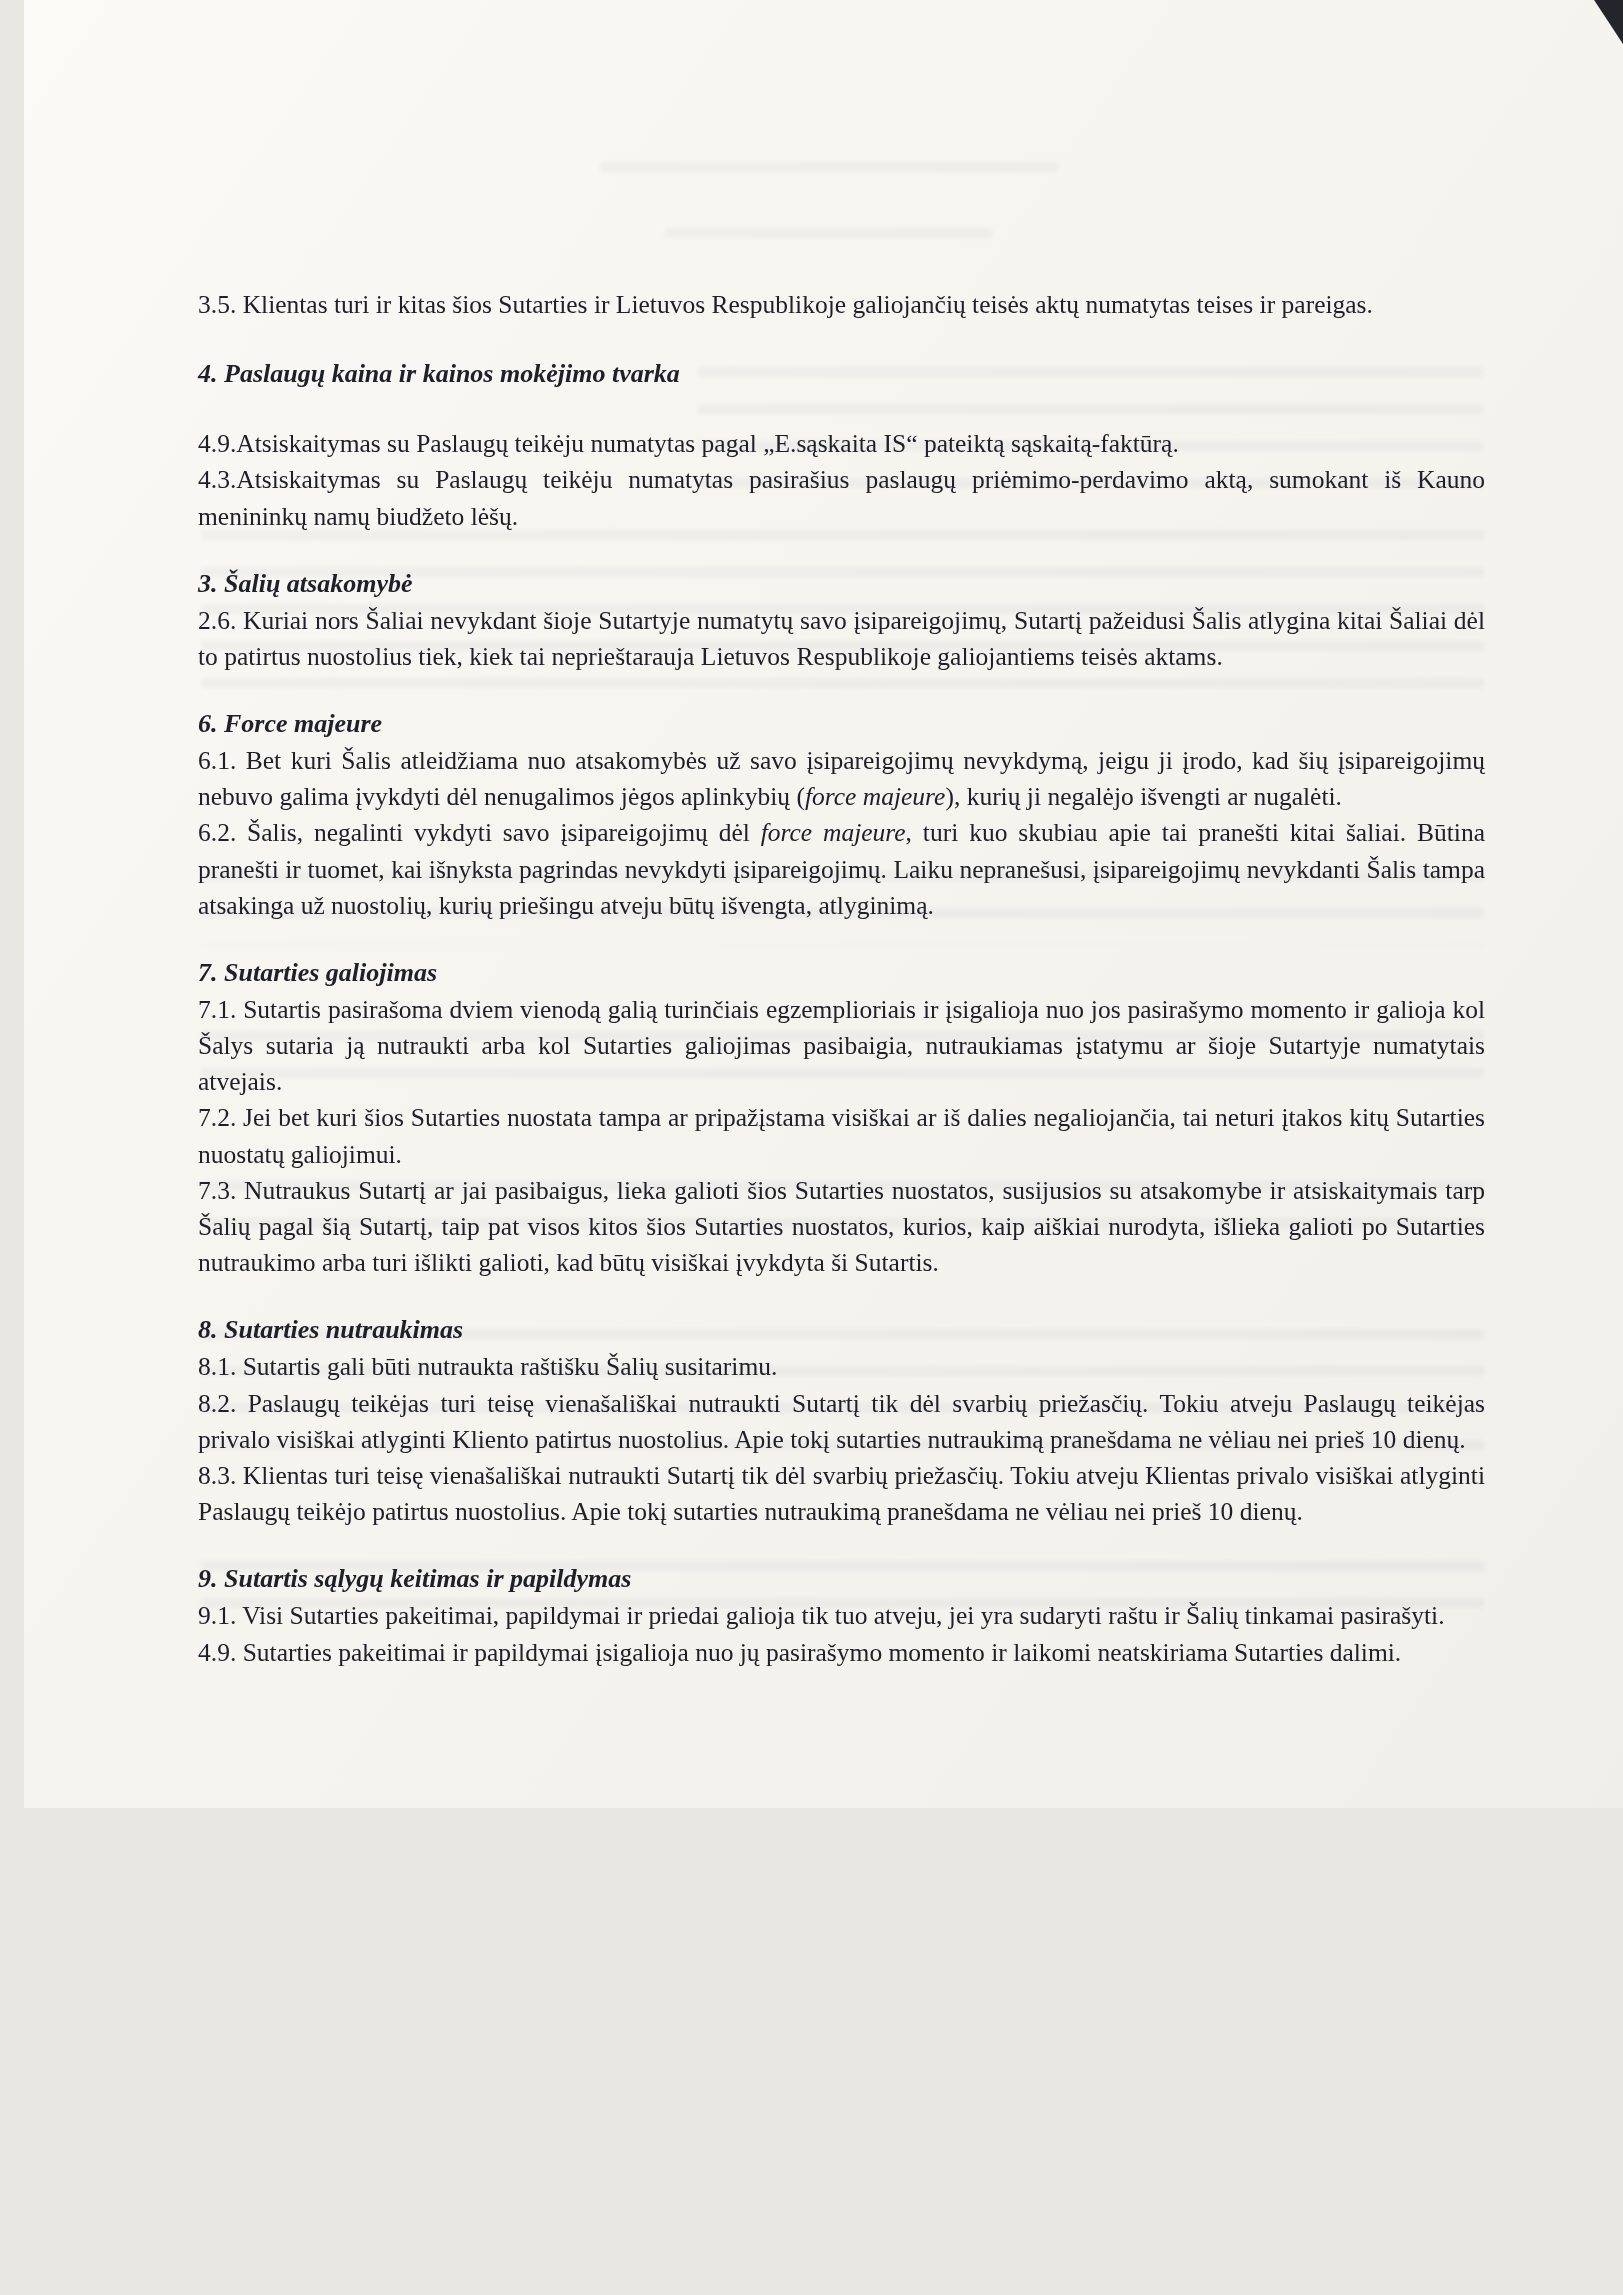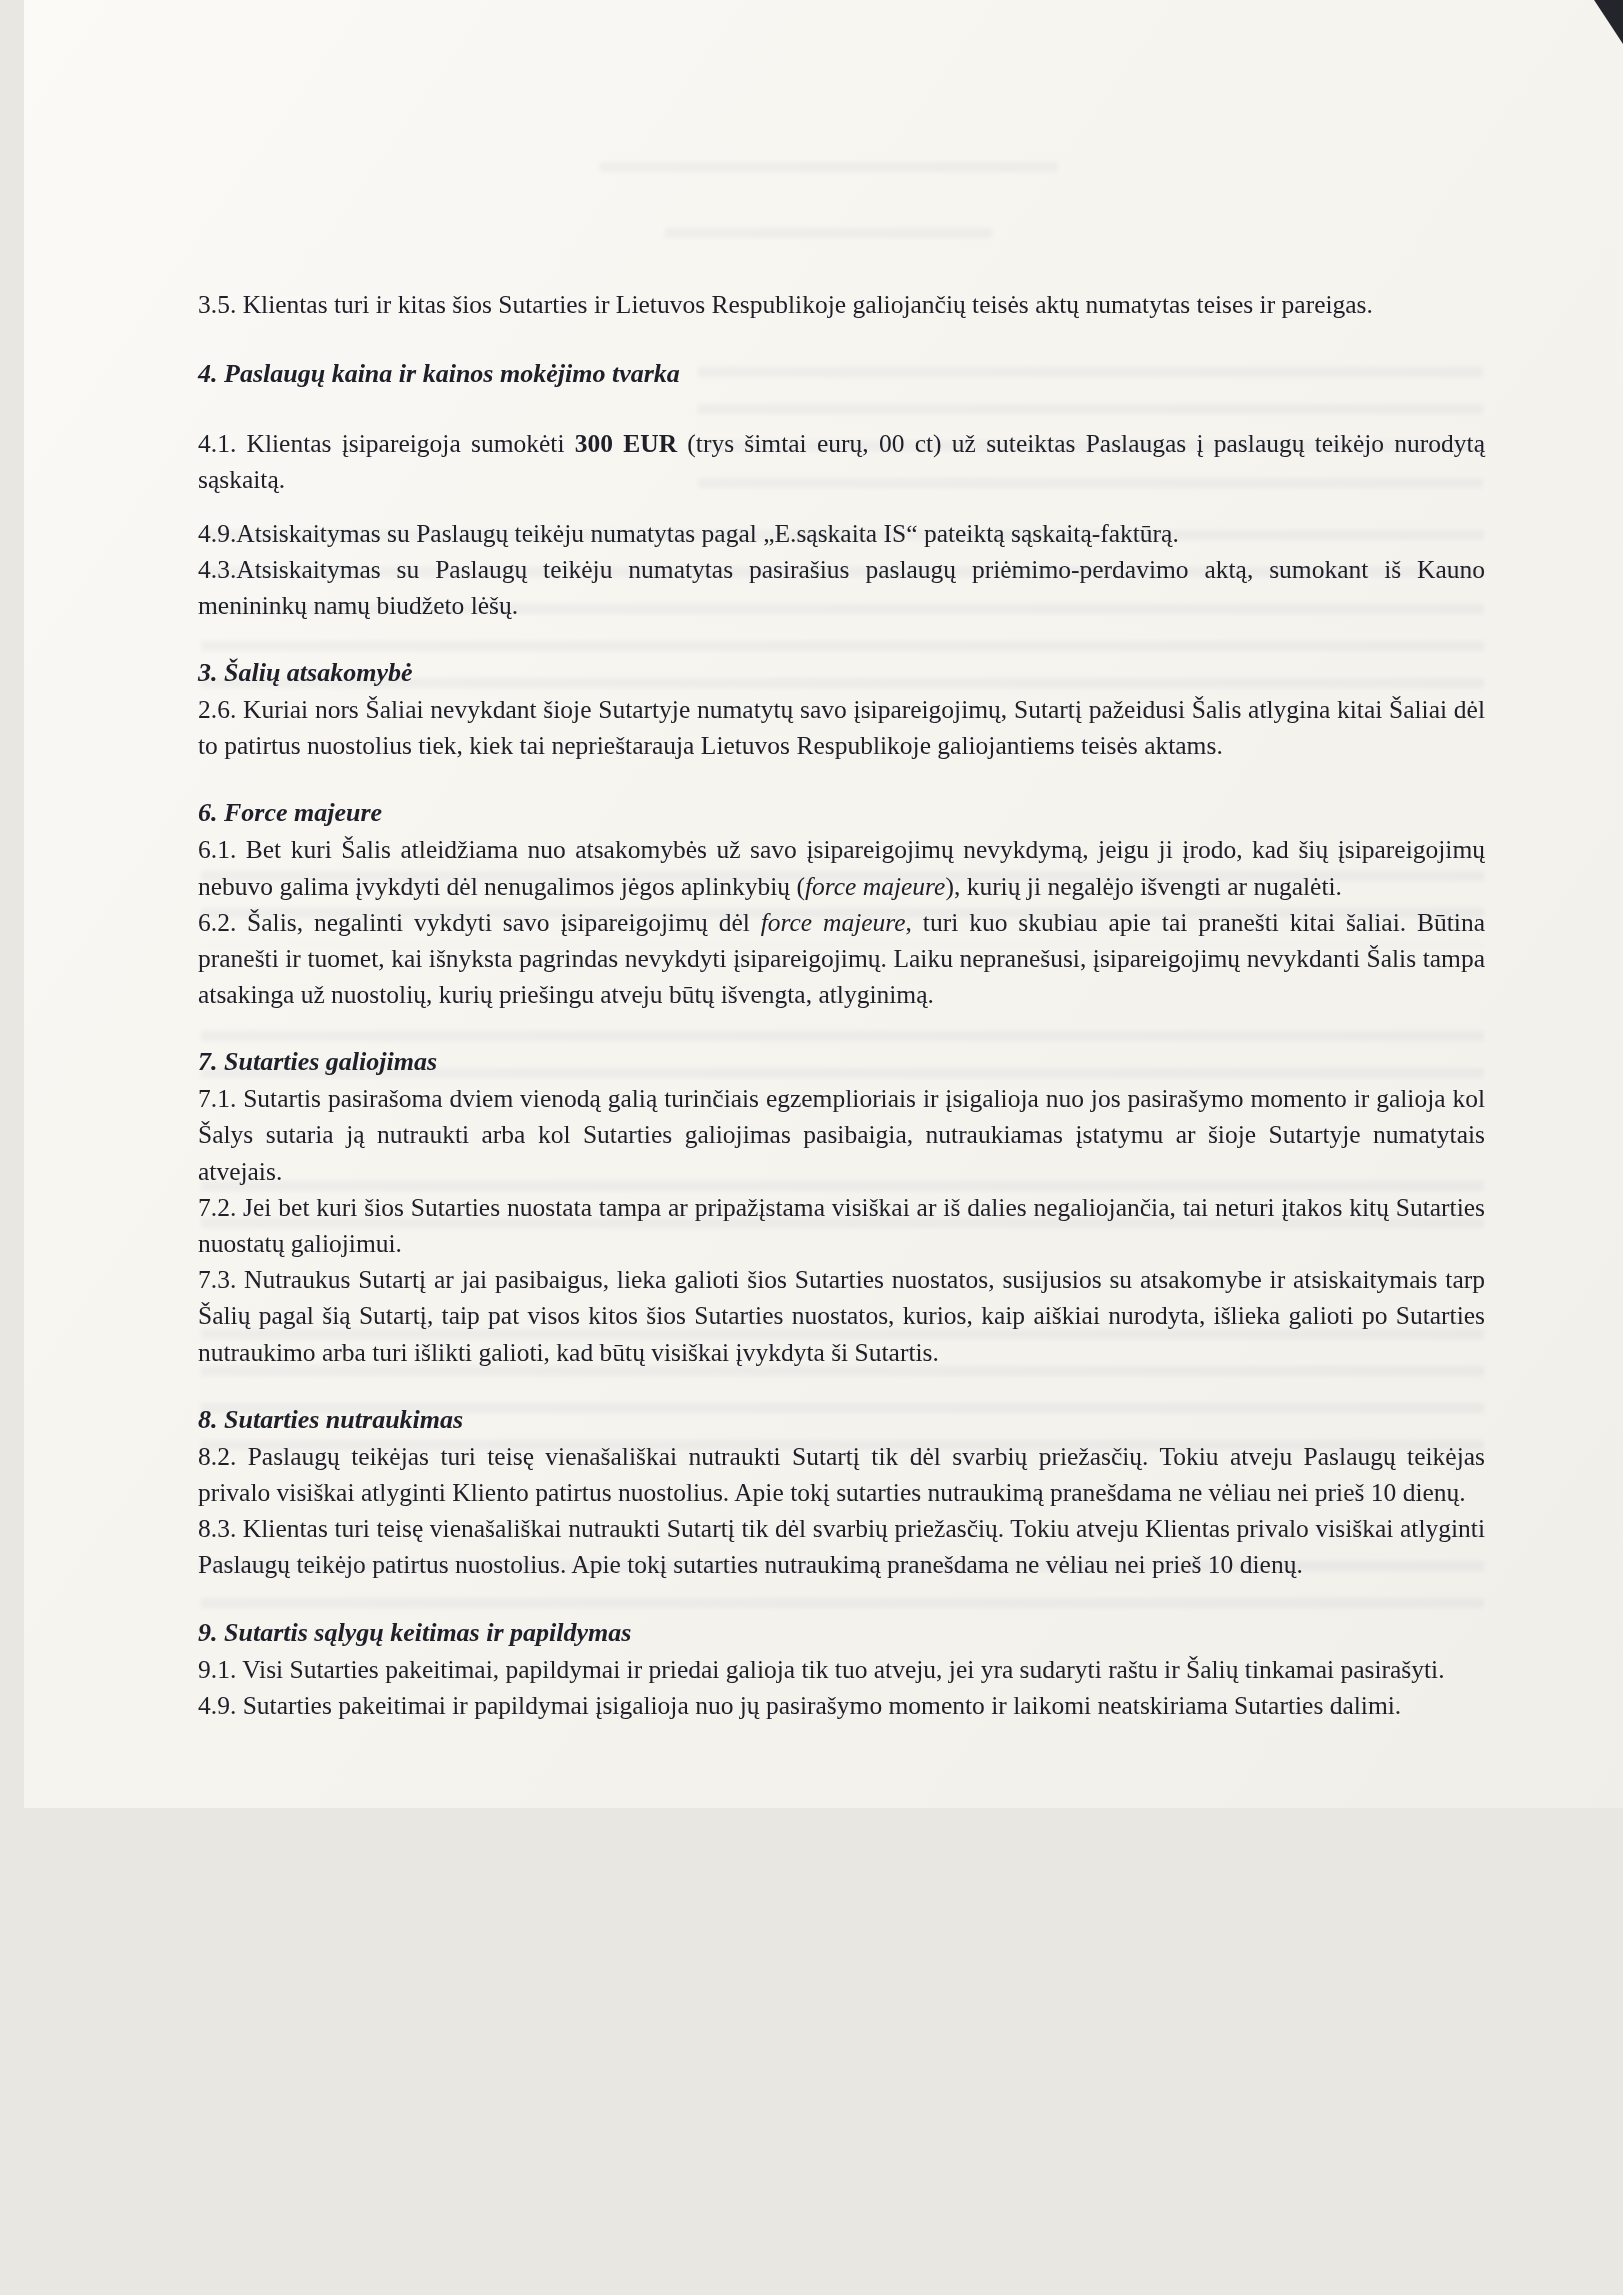--- a/index.html
+++ b/index.html
@@ -83,37 +83,37 @@
   <div class="ghost" style="left:177px; top:1329px; width:1283px; height:147px;"></div>
   <div class="ghost" style="left:177px; top:1561px; width:1283px; height:69px;"></div>
   <div class="speck" style="left:68px; top:2114px; width:6.5px; height:14.4px;"></div>
   <div class="speck" style="left:765px; top:2205px; width:9.2px; height:6.5px;"></div>
 
   <div class="content">
 
     <p class="para mb-lg">3.5. Klientas turi ir kitas šios Sutarties ir Lietuvos Respublikoje galiojančių teisės aktų numatytas teises ir pareigas.</p>
 
     <h3 class="heading mb-lg">4. Paslaugų kaina ir kainos mokėjimo tvarka</h3>
-    <p class="para mb-md"><span>4.1. Klientas įsipareigoja sumokėti </span><b>300 EUR</b><span> (trys šimtai eurų, 00 ct) už suteiktas Paslaugas į paslaugų teikėjo nurodytą sąskaitą.</span></p>
     <p class="para">4.9.Atsiskaitymas su Paslaugų teikėju numatytas pagal „E.sąskaita IS“ pateiktą sąskaitą-faktūrą.</p>
     <p class="para">4.3.Atsiskaitymas su Paslaugų teikėju numatytas pasirašius paslaugų priėmimo-perdavimo aktą, sumokant iš Kauno menininkų namų biudžeto lėšų.</p>
 
     <h3 class="heading">3. Šalių atsakomybė</h3>
     <p class="para">2.6. Kuriai nors Šaliai nevykdant šioje Sutartyje numatytų savo įsipareigojimų, Sutartį pažeidusi Šalis atlygina kitai Šaliai dėl to patirtus nuostolius tiek, kiek tai neprieštarauja Lietuvos Respublikoje galiojantiems teisės aktams.</p>
 
     <h3 class="heading">6. Force majeure</h3>
     <p class="para"><span>6.1. Bet kuri Šalis atleidžiama nuo atsakomybės už savo įsipareigojimų nevykdymą, jeigu ji įrodo, kad šių įsipareigojimų nebuvo galima įvykdyti dėl nenugalimos jėgos aplinkybių (</span><i>force majeure</i><span>), kurių ji negalėjo išvengti ar nugalėti.</span></p>
     <p class="para"><span>6.2. Šalis, negalinti vykdyti savo įsipareigojimų dėl </span><i>force majeure</i><span>, turi kuo skubiau apie tai pranešti kitai šaliai. Būtina pranešti ir tuomet, kai išnyksta pagrindas nevykdyti įsipareigojimų. Laiku nepranešusi, įsipareigojimų nevykdanti Šalis tampa atsakinga už nuostolių, kurių priešingu atveju būtų išvengta, atlyginimą.</span></p>
 
     <h3 class="heading">7. Sutarties galiojimas</h3>
     <p class="para">7.1. Sutartis pasirašoma dviem vienodą galią turinčiais egzemplioriais ir įsigalioja nuo jos pasirašymo momento ir galioja kol Šalys sutaria ją nutraukti arba kol Sutarties galiojimas pasibaigia, nutraukiamas įstatymu ar šioje Sutartyje numatytais atvejais.</p>
     <p class="para">7.2. Jei bet kuri šios Sutarties nuostata tampa ar pripažįstama visiškai ar iš dalies negaliojančia, tai neturi įtakos kitų Sutarties nuostatų galiojimui.</p>
     <p class="para">7.3. Nutraukus Sutartį ar jai pasibaigus, lieka galioti šios Sutarties nuostatos, susijusios su atsakomybe ir atsiskaitymais tarp Šalių pagal šią Sutartį, taip pat visos kitos šios Sutarties nuostatos, kurios, kaip aiškiai nurodyta, išlieka galioti po Sutarties nutraukimo arba turi išlikti galioti, kad būtų visiškai įvykdyta ši Sutartis.</p>
 
     <h3 class="heading">8. Sutarties nutraukimas</h3>
+    <p class="para">8.1. Sutartis gali būti nutraukta raštišku Šalių susitarimu.</p>
     <p class="para">8.2. Paslaugų teikėjas turi teisę vienašališkai nutraukti Sutartį tik dėl svarbių priežasčių. Tokiu atveju Paslaugų teikėjas privalo visiškai atlyginti Kliento patirtus nuostolius. Apie tokį sutarties nutraukimą pranešdama ne vėliau nei prieš 10 dienų.</p>
     <p class="para">8.3. Klientas turi teisę vienašališkai nutraukti Sutartį tik dėl svarbių priežasčių. Tokiu atveju Klientas privalo visiškai atlyginti Paslaugų teikėjo patirtus nuostolius. Apie tokį sutarties nutraukimą pranešdama ne vėliau nei prieš 10 dienų.</p>
 
     <h3 class="heading">9. Sutartis sąlygų keitimas ir papildymas</h3>
     <p class="para">9.1. Visi Sutarties pakeitimai, papildymai ir priedai galioja tik tuo atveju, jei yra sudaryti raštu ir Šalių tinkamai pasirašyti.</p>
     <p class="para">4.9. Sutarties pakeitimai ir papildymai įsigalioja nuo jų pasirašymo momento ir laikomi neatskiriama Sutarties dalimi.</p>
 
   </div>
 </div>
 

